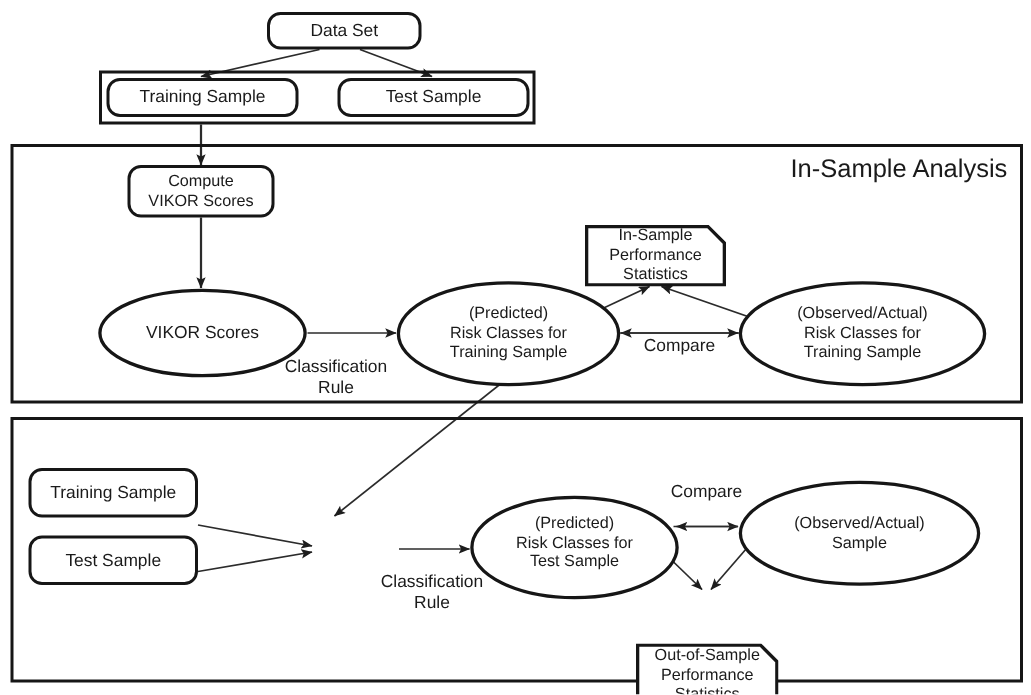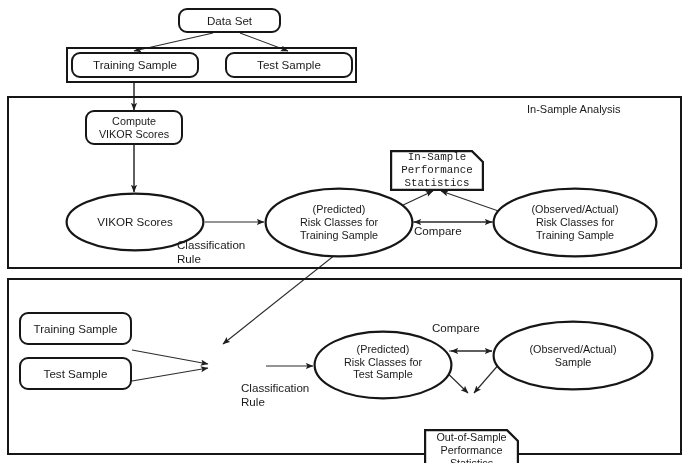--- a/index.html
+++ b/index.html
@@ -42,21 +42,21 @@
   }
   .group-rect {
     position: absolute;
     box-sizing: border-box;
     border: 2.2px solid #161616;
     background: transparent;
   }
   .group-label {
     position: absolute;
     color: #1a1a1a;
-    font-size: 11px;
+    font-size: 17px;
     white-space: nowrap;
   }
   .ellipse-wrap {
     position: absolute;
     display: flex;
     align-items: center;
     justify-content: center;
   }
   .ellipse-wrap svg {
     position: absolute;
@@ -89,20 +89,21 @@
     align-items: center;
     justify-content: center;
     text-align: center;
     color: #1a1a1a;
     line-height: 1.22;
     z-index: 2;
   }
   .edge-label {
     position: absolute;
     color: #1a1a1a;
+    text-align: center;
     line-height: 1.18;
     white-space: nowrap;
   }
   .t12 { font-size: 11.6px; }
   .t11 { font-size: 10.8px; }
 </style>
 </head>
 <body>
 
 <div id="canvas">
@@ -200,21 +201,21 @@
     <svg width="166" height="71" viewBox="0 0 166 71">
       <ellipse cx="83" cy="35.5" rx="81.4" ry="33.9" fill="#ffffff" stroke="#161616" stroke-width="2.2"></ellipse>
     </svg>
     <div class="ellipse-label t11">
       <div>(Observed/Actual)</div>
       <div>Risk Classes for</div>
       <div>Training Sample</div>
     </div>
   </div>
 
-  <div class="doc-wrap" style="left:390px; top:150px; width:94px; height:41px;font-family:Liberation Mono, monospace;">
+  <div class="doc-wrap" style="left:390px; top:150px; width:94px; height:41px;">
     <svg width="94" height="41" viewBox="0 0 94 41">
       <path d="M1.1,1.1 L82,1.1 L92.9,12 L92.9,39.9 L1.1,39.9 Z" fill="#ffffff" stroke="#161616" stroke-width="2.2" stroke-linejoin="miter"></path>
     </svg>
     <div class="doc-label t11">
       <div>
         <div>In-Sample</div>
         <div>Performance</div>
         <div>Statistics</div>
       </div>
     </div>

